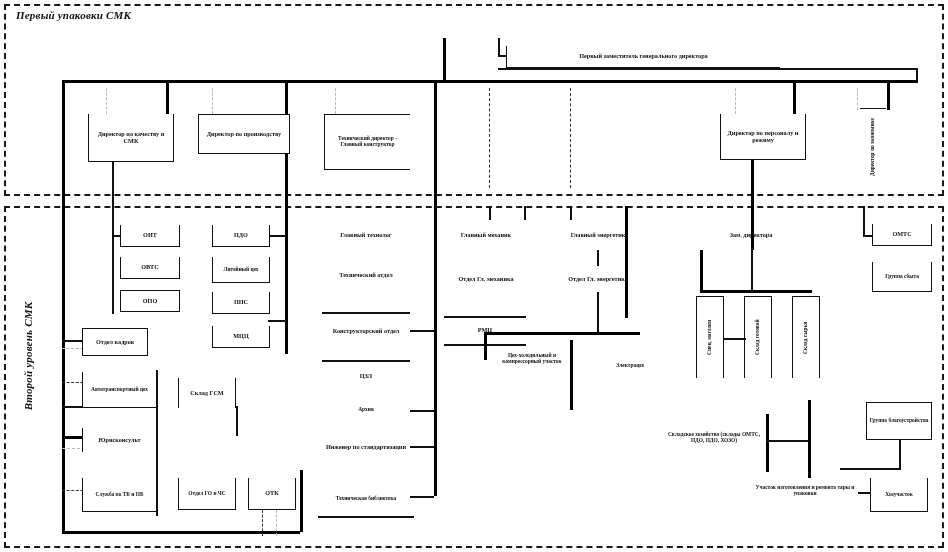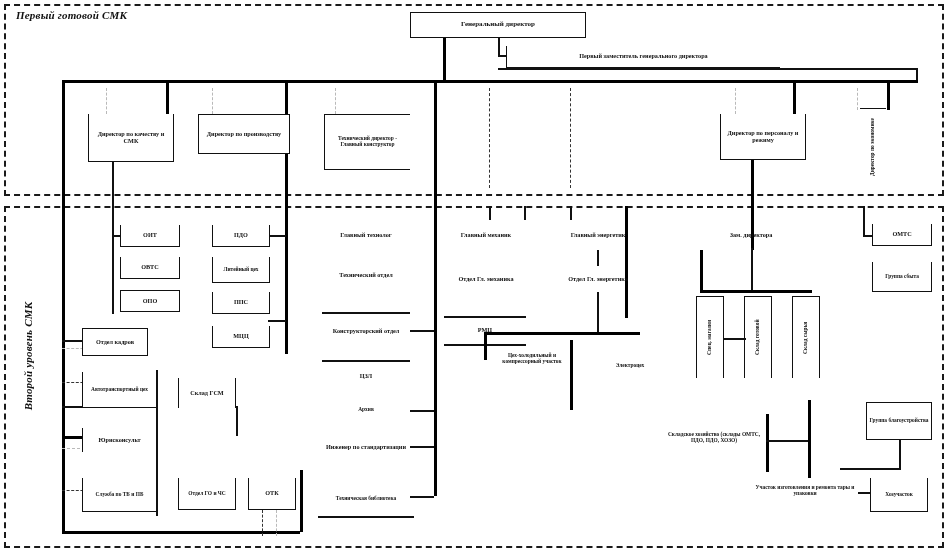--- a/index.html
+++ b/index.html
@@ -56,24 +56,23 @@
   .dln.grey{border-color:#b9b9b9;}
 </style>
 </head>
 <body>
 
 <div id="canvas">
 
   <div class="level-box" id="level1-box"></div>
   <div class="level-box" id="level2-box"></div>
 
-  <div class="level-label" id="level1-label">Первый готовой СМК</div>
+  <div class="level-label" id="level1-label">Первый упаковки СМК</div>
   <div class="level-label" id="level2-label">Второй уровень СМК</div>
 
-  <div class="node big" style="left:410px;top:12px;width:176px;height:26px;">Генеральный директор</div>
 
   <div class="ln v thick" style="left:443px;top:38px;height:42px;"></div>
 
   <div class="ln v" style="left:498px;top:38px;height:18px;"></div>
   <div class="ln h" style="left:498px;top:55px;width:10px;"></div>
 
   <div class="node" style="left:506px;top:46px;width:274px;height:22px;border-top:none;border-right:none;">Первый заместитель генерального директора</div>
 
   <div class="ln h" style="left:498px;top:68px;width:420px;"></div>
   <div class="ln v" style="left:916px;top:68px;height:13px;"></div>

